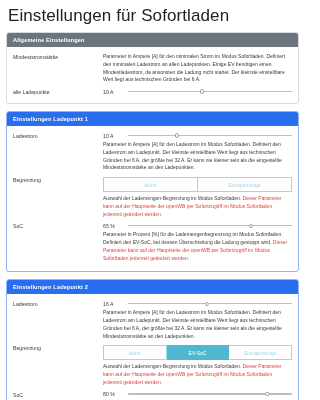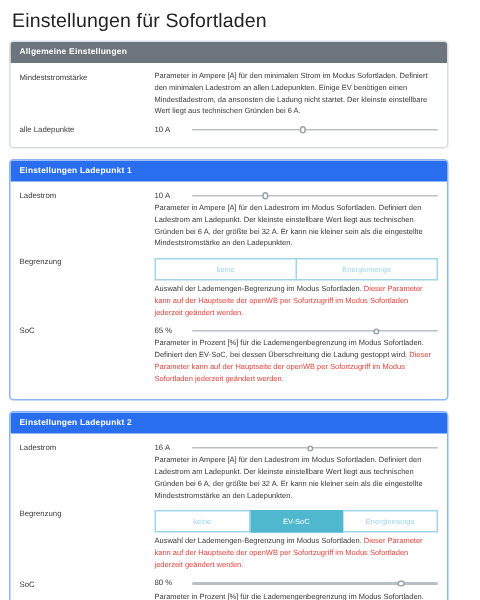--- a/index.html
+++ b/index.html
@@ -6,21 +6,21 @@
   html, body {
     margin: 0; padding: 0;
     width: 305px; height: 400px;
     background: #ffffff;
     font-family: "Liberation Sans", sans-serif;
     overflow: hidden;
   }
   .page { width: 305px; height: 400px; padding: 4px 6px 0 6px; }
 
   .page-title {
-    font-size: 13px;
+    font-size: 17px;
     color: #232323;
     margin: 2px 0 6px 2px;
     letter-spacing: 0.1px;
   }
 
   .card {
     border: 1px solid #d8dde3;
     border-radius: 3px;
     margin-bottom: 7px;
     background: #fff;

